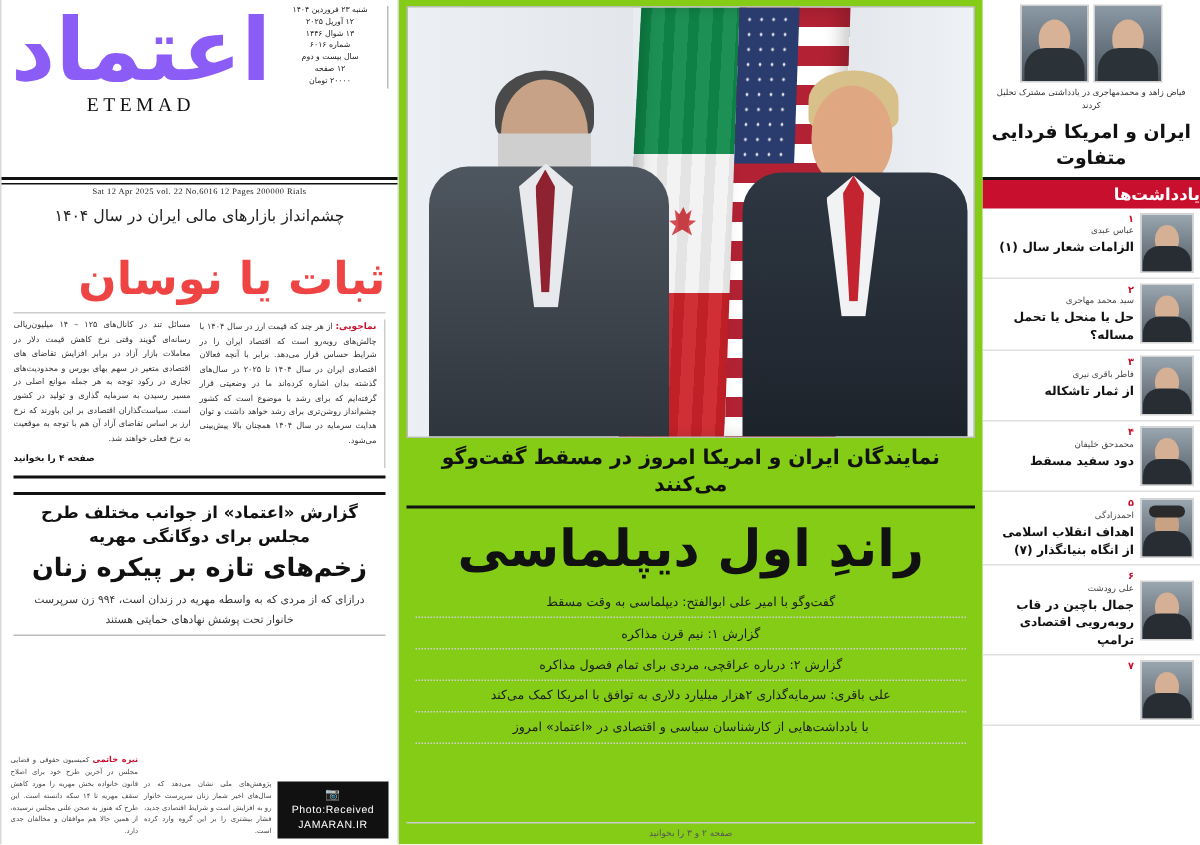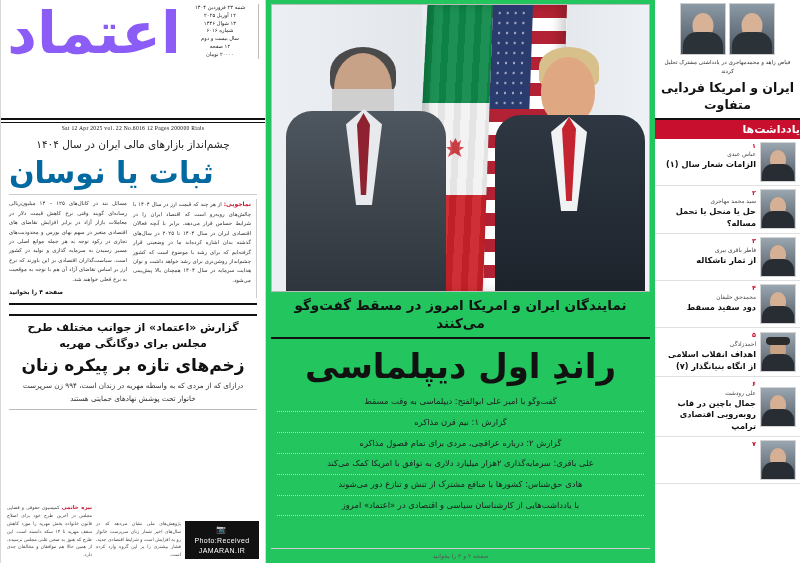--- a/index.html
+++ b/index.html
@@ -83,28 +83,28 @@
   .lead {
     padding: 6px 8px 0 8px;
     flex: 1;
     display: flex;
     flex-direction: column;
   }
   .kicker {
     font-size: 10.5px;
     text-align: center;
     color: #222;
-    margin-bottom: 2px;
+    margin-bottom: 16px;
     line-height: 1.4;
   }
   .lead-title {
     font-size: 30px;
     font-weight: bold;
-    text-align: left;
-    color: #0369a1;
+    text-align: right;
+    color: #ef4444;
     line-height: 1.15;
     margin: 2px 0 4px 0;
     letter-spacing: -0.5px;
   }
   .lead-body {
     display: flex;
     flex-direction: row;
     gap: 6px;
     font-size: 5.4px;
     line-height: 1.75;
@@ -197,21 +197,21 @@
     letter-spacing: 0.4px;
     direction: ltr;
   }
   .photo-badge .cam { font-size: 8px; }
 
   
   .col-center {
     width: 390px;
     height: 563px;
     position: relative;
-    background: #22c55e;
+    background: #84cc16;
     border-left: 1px solid #d8d8d4;
     display: flex;
     flex-direction: column;
     padding: 4px 5px 4px 5px;
   }
   .photo {
     position: relative;
     width: 100%;
     height: 288px;
     overflow: hidden;
@@ -597,32 +597,32 @@
 
     <div class="photo-caption">نمایندگان ایران و امریکا امروز در مسقط گفت‌وگو می‌کنند</div>
 
     <div class="main-headline">راندِ اول دیپلماسی</div>
 
     <div class="bullets">
       <div>گفت‌وگو با امیر علی ابوالفتح: دیپلماسی به وقت مسقط</div>
       <div>گزارش ۱: نیم قرن مذاکره</div>
       <div>گزارش ۲: درباره عراقچی، مردی برای تمام فصول مذاکره</div>
       <div>علی باقری: سرمایه‌گذاری ۲هزار میلیارد دلاری به توافق با امریکا کمک می‌کند</div>
-      <div>هادی حق‌شناس: کشورها با منافع مشترک از تنش و تنازع دور می‌شوند</div>
       <div>با یادداشت‌هایی از کارشناسان سیاسی و اقتصادی در «اعتماد» امروز</div>
     </div>
 
     <div class="center-foot">صفحه ۲ و ۳ را بخوانید</div>
   </div>
 
   <div class="col-right">
 
     <div class="masthead">
       <div class="logo-wrap">
         <div class="logo-script">اعتماد</div>
+        <div class="logo-latin">ETEMAD</div>
       </div>
       <div class="masthead-meta">
         <div>شنبه ۲۳ فروردین ۱۴۰۴</div>
         <div>۱۲ آوریل ۲۰۲۵</div>
         <div>۱۳ شوال ۱۴۴۶</div>
         <div>شماره ۶۰۱۶</div>
         <div>سال بیست و دوم</div>
         <div>۱۲ صفحه</div>
         <div>۲۰۰۰۰ تومان</div>
       </div>

